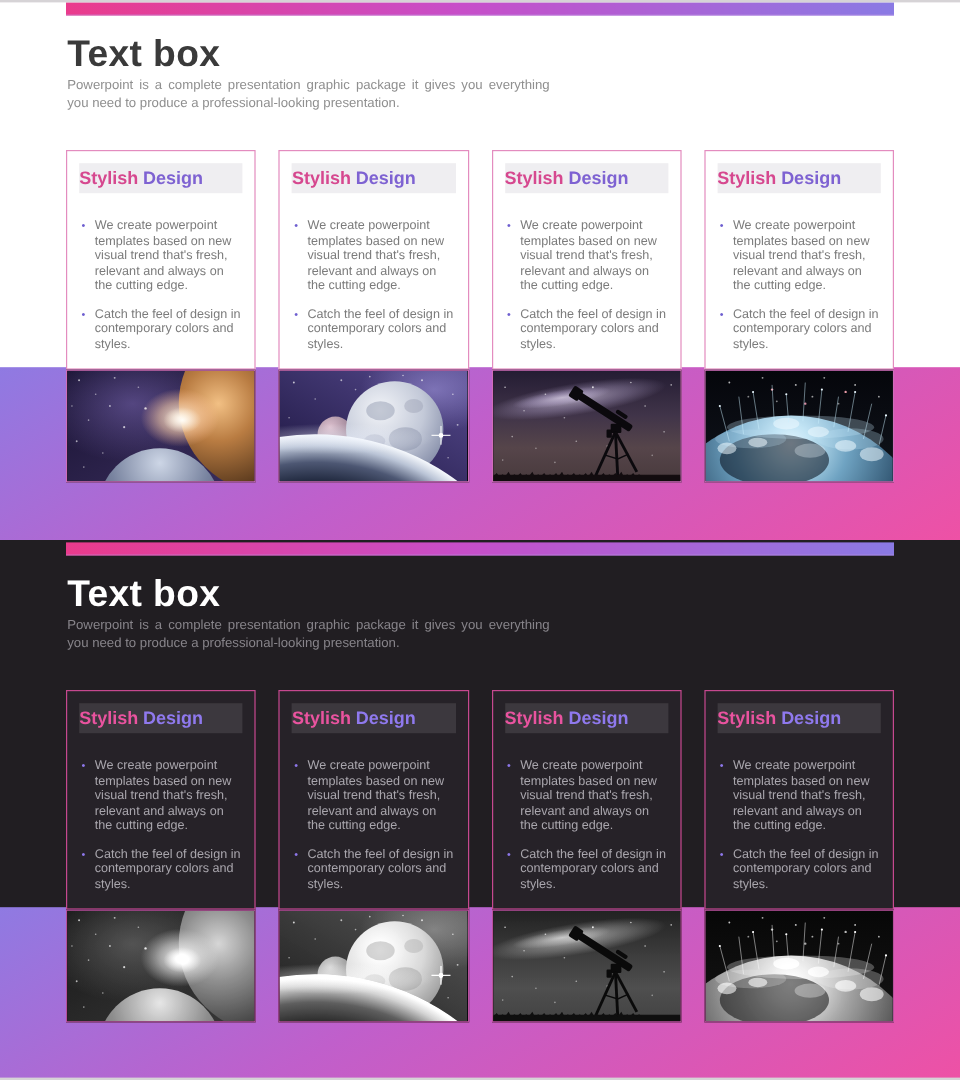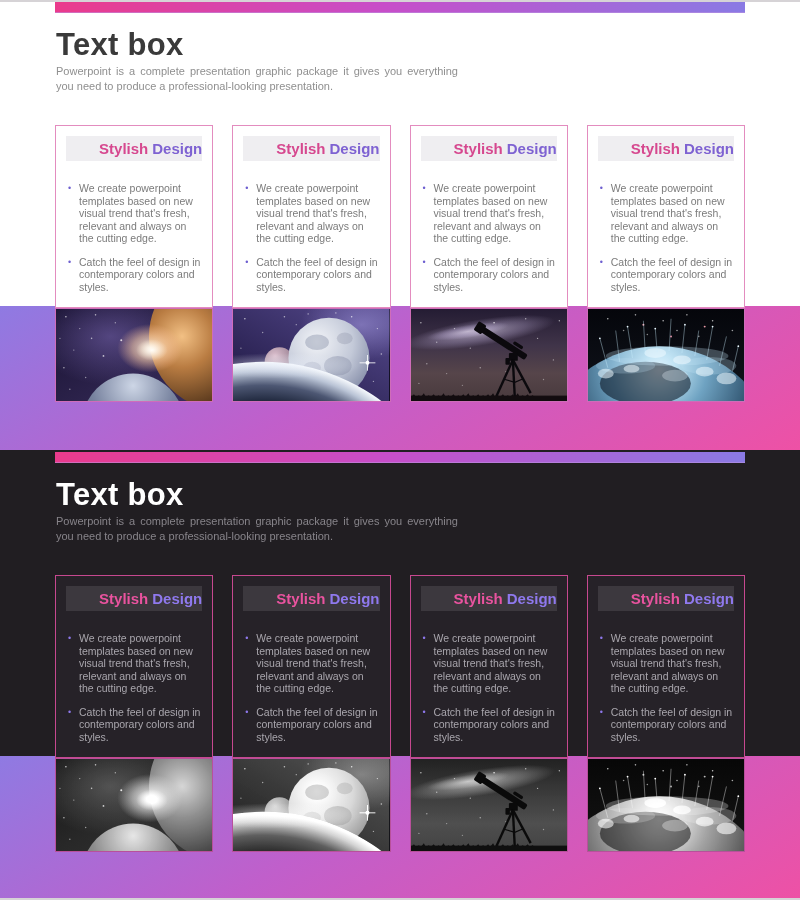--- a/index.html
+++ b/index.html
@@ -24,21 +24,21 @@
   .dark .sec-intro{color:#87848a;}
 
   .band{position:absolute;left:0;top:306px;width:800px;height:144px;z-index:1;
         background:linear-gradient(150deg,#8f7ae2 0%,#c05fcb 45%,#ee51a5 100%);}
 
   .cards{position:absolute;left:55px;top:125px;width:690px;display:flex;gap:19px;z-index:2;}
   .card{flex:1;display:flex;flex-direction:column;min-width:0;}
   .card-body{height:183px;box-sizing:border-box;background:#ffffff;
              border:1px solid #e38cbf;}
   .dark .card-body{background:#262228;border-color:#c6488f;}
-  .card-head{margin:10px 10px 0;height:25px;line-height:25px;text-align:right;
+  .card-head{margin:10px 10px 0;height:25px;line-height:25px;text-align:left;
              background:#efeef1;font-size:15px;font-weight:bold;white-space:nowrap;overflow:hidden;}
   .dark .card-head{background:#3c383e;}
   .t-pink{color:#d6488f;}
   .t-purple{color:#7e62d2;margin-left:4px;}
   .dark .t-pink{color:#e9539f;}
   .dark .t-purple{color:#8f79ee;}
   .card-bullets{margin:21px 0 0;padding:0 10px 0 12px;list-style:none;}
   .card-bullets li{display:flex;font-size:10.5px;line-height:12.5px;color:#7b7b7b;
                    margin-bottom:11px;}
   .dark .card-bullets li{color:#a9a6ad;}

